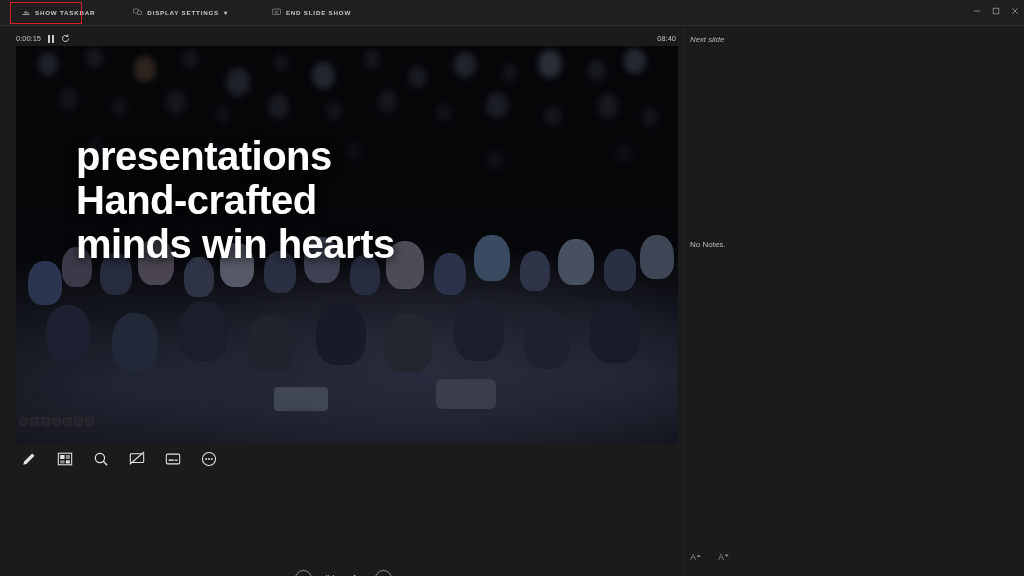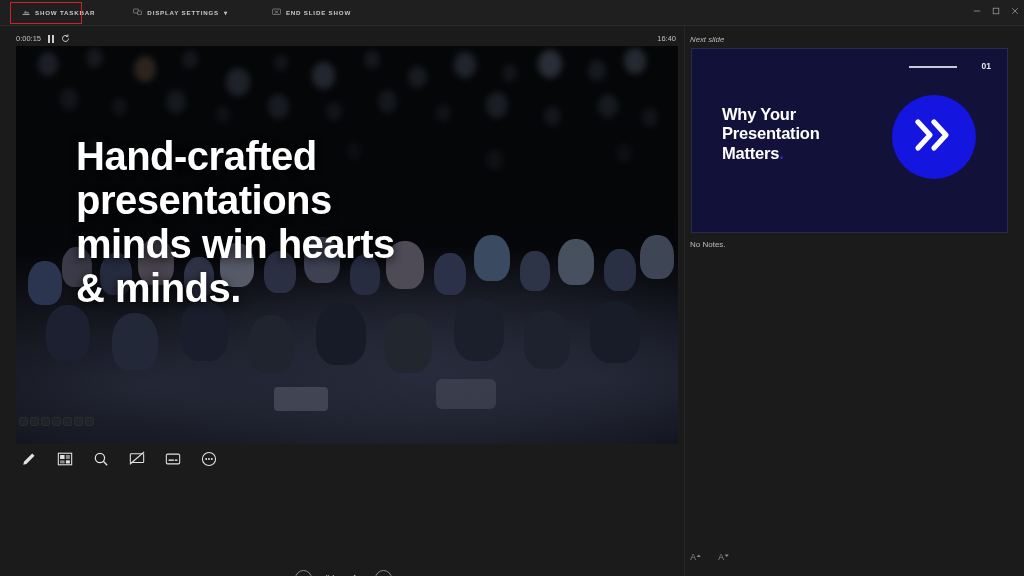--- a/index.html
+++ b/index.html
@@ -251,21 +251,21 @@
           </svg>
       </span>
       <span class="tbtn">
         <svg width="9" height="9" viewBox="0 0 12 12">
             <path d="M10 6a4 4 0 1 1-1.3-3" fill="none" stroke="#cfcfcf" stroke-width="1.3"></path>
             <path d="M9.3 0.6V3.3H6.6" fill="none" stroke="#cfcfcf" stroke-width="1.3"></path>
           </svg>
       </span>
     </div>
 
-    <div class="clock">16:40</div>
+    <div class="clock">08:40</div>
 
     <div class="slidestage">
       <div class="bokeh">
         <span style="left:22px;top:6px;width:20px;height:24px;opacity:.22"></span>
         <span style="left:70px;top:2px;width:17px;height:20px;opacity:.16"></span>
         <span style="left:118px;top:10px;width:22px;height:26px;opacity:.30;background:#8a6a52"></span>
         <span style="left:166px;top:4px;width:16px;height:19px;opacity:.14"></span>
         <span style="left:210px;top:22px;width:24px;height:28px;opacity:.24"></span>
         <span style="left:258px;top:8px;width:14px;height:17px;opacity:.12"></span>
         <span style="left:296px;top:16px;width:23px;height:27px;opacity:.28"></span>
@@ -320,24 +320,23 @@
         <i style="left:300px;top:94px;width:50px;height:62px;background:#171b27"></i>
         <i style="left:368px;top:104px;width:48px;height:60px;background:#22262f"></i>
         <i style="left:438px;top:90px;width:50px;height:62px;background:#1b1f2b"></i>
         <i style="left:508px;top:102px;width:46px;height:58px;background:#1e222e"></i>
         <i style="left:574px;top:92px;width:50px;height:62px;background:#181c28"></i>
         <i style="left:420px;top:170px;width:60px;height:30px;background:#5f6470;border-radius:6px;opacity:.35"></i>
         <i style="left:258px;top:178px;width:54px;height:24px;background:#6f7584;border-radius:4px;opacity:.4"></i>
       </div>
 
       <div class="slidetitle">
+        <div>presentations</div>
         <div>Hand-crafted</div>
-        <div>presentations</div>
         <div>minds win hearts</div>
-        <div>&amp; minds.</div>
       </div>
     </div>
 
     <div class="inkbar">
       <span class="ik"></span>
       <span class="ik"></span>
       <span class="ik"></span>
       <span class="ik"></span>
       <span class="ik"></span>
       <span class="ik"></span>
@@ -400,39 +399,20 @@
             <path d="M3 1.5L7 5l-4 3.5z" fill="#d6d6d6"></path>
           </svg>
       </div>
     </div>
 
   </div>
 
   <div class="rightpane">
     <div class="nextlabel">Next slide</div>
 
-    <div class="thumb">
-      <div class="thumb-rule"></div>
-      <div class="thumb-num">01</div>
-      <div class="thumb-title">
-        <div>Why Your</div>
-        <div>Presentation</div>
-        <div>
-          <span>Matters</span><span class="dot">.</span>
-        </div>
-      </div>
-      <div class="thumb-circle">
-        <span>
-          <svg width="44" height="34" viewBox="0 0 44 34">
-              <path d="M6 4l12 13L6 30" fill="none" stroke="#fff" stroke-width="5.2" stroke-linecap="round" stroke-linejoin="round"></path>
-              <path d="M22 4l12 13-12 13" fill="none" stroke="#fff" stroke-width="5.2" stroke-linecap="round" stroke-linejoin="round"></path>
-            </svg>
-        </span>
-      </div>
-    </div>
 
     <div class="notes">No Notes.</div>
 
     <div class="fontbtns">
       <div class="fb">
         <svg width="14" height="12" viewBox="0 0 16 14">
             <text x="0" y="11" font-size="10" fill="#8c8c8c" font-family="Liberation Sans, sans-serif">A</text>
             <path d="M10 4l2.4 3h-4.8z" fill="#8c8c8c"></path>
           </svg>
       </div>

